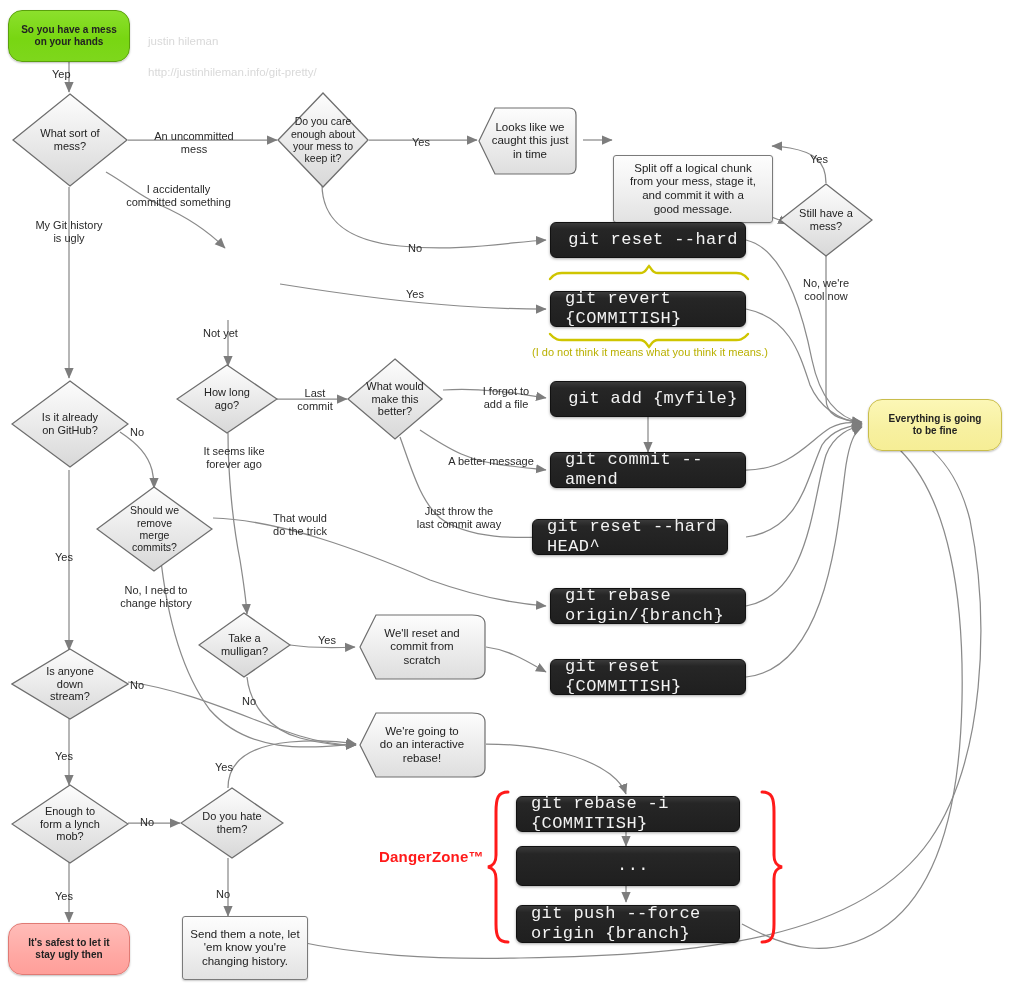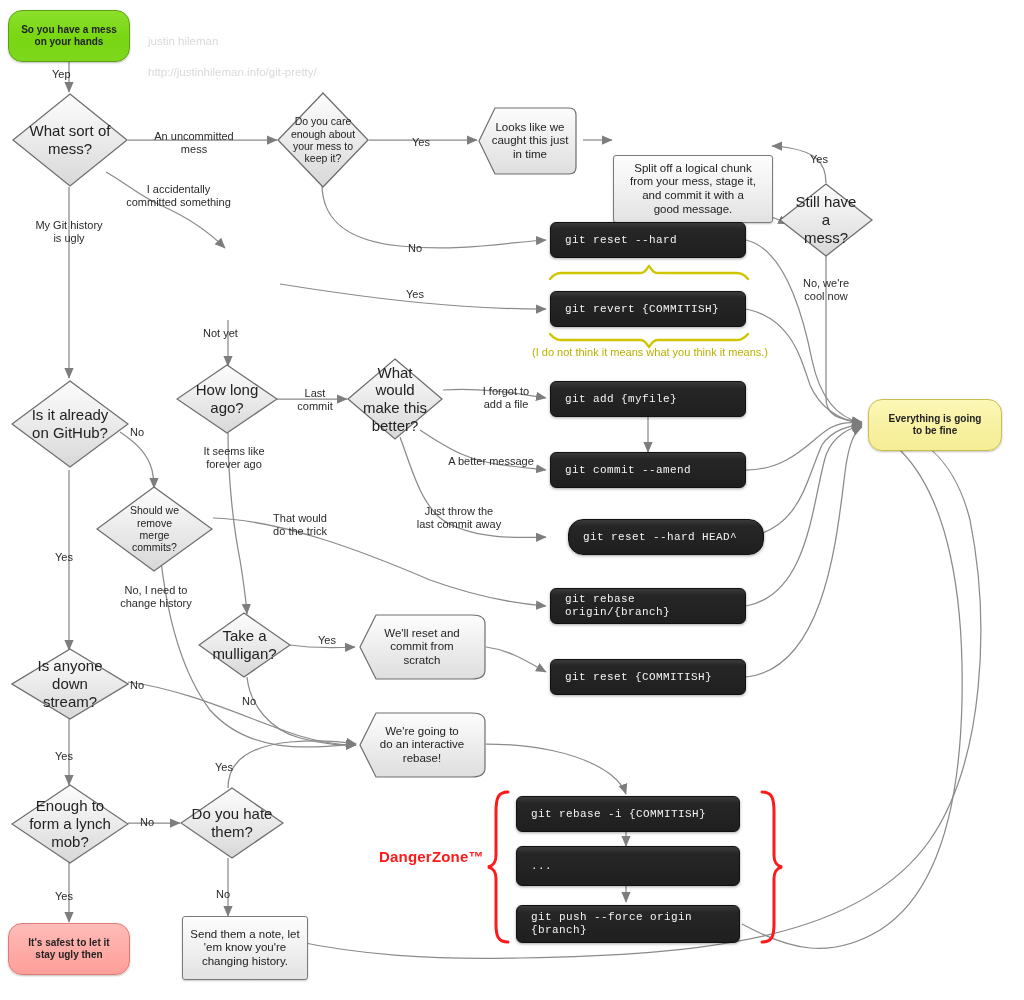--- a/index.html
+++ b/index.html
@@ -45,21 +45,21 @@
 
   
   .diamond{
     background:transparent;
     border:0;
   }
   .diamond .dshape{
     position:absolute;left:0;top:0;width:100%;height:100%;
   }
   .diamond .dlabel{
-    position:relative;z-index:2;font-size:15px;width:72%;
+    position:relative;z-index:2;font-size:11px;width:72%;
   }
 
   
   .rect{
     border:1px solid #7a7a7a;
     border-radius:3px;
     background:linear-gradient(180deg,#fdfdfd 0%,#f2f2f2 45%,#e2e2e2 100%);
     font-size:11.5px;
     box-shadow:0 1px 2px rgba(0,0,0,.22);
   }
@@ -72,23 +72,23 @@
   .hex .hshape{position:absolute;left:0;top:0;width:100%;height:100%;}
   .hex .hlabel{position:relative;z-index:2;width:76%;}
 
   
   .code{
     border-radius:6px;
     background:linear-gradient(180deg,#3a3a3a 0%,#262626 18%,#1f1f1f 100%);
     border:1px solid #111;
     color:#f3f3f3;
     font-family:"Liberation Mono","DejaVu Sans Mono",monospace;
-    font-size:11px;
+    font-size:17px;
     letter-spacing:.4px;
-    justify-content:flex-start;
+    justify-content:center;
     box-shadow:0 1px 3px rgba(0,0,0,.35);
   }
   .code .txt{padding-left:14px;text-align:left;}
 
   
   .elabel{
     position:absolute;
     font-size:11px;
     color:#2a2a2a;
     line-height:1.15;
@@ -402,21 +402,21 @@
   </div>
 
   <div class="node code" style="left:550px;top:381px;width:196px;height:36px;">
     <span class="txt">git add {myfile}</span>
   </div>
 
   <div class="node code" style="left:550px;top:452px;width:196px;height:36px;">
     <span class="txt">git commit --amend</span>
   </div>
 
-  <div class="node code" style="left:568px;top:519px;width:196px;height:36px;border-radius:15px;">
+  <div class="node code" style="left:532px;top:519px;width:196px;height:36px;">
     <span class="txt">git reset --hard HEAD^</span>
   </div>
 
   <div class="node code" style="left:550px;top:588px;width:196px;height:36px;">
     <span class="txt">git rebase origin/{branch}</span>
   </div>
 
   <div class="node code" style="left:550px;top:659px;width:196px;height:36px;">
     <span class="txt">git reset {COMMITISH}</span>
   </div>

